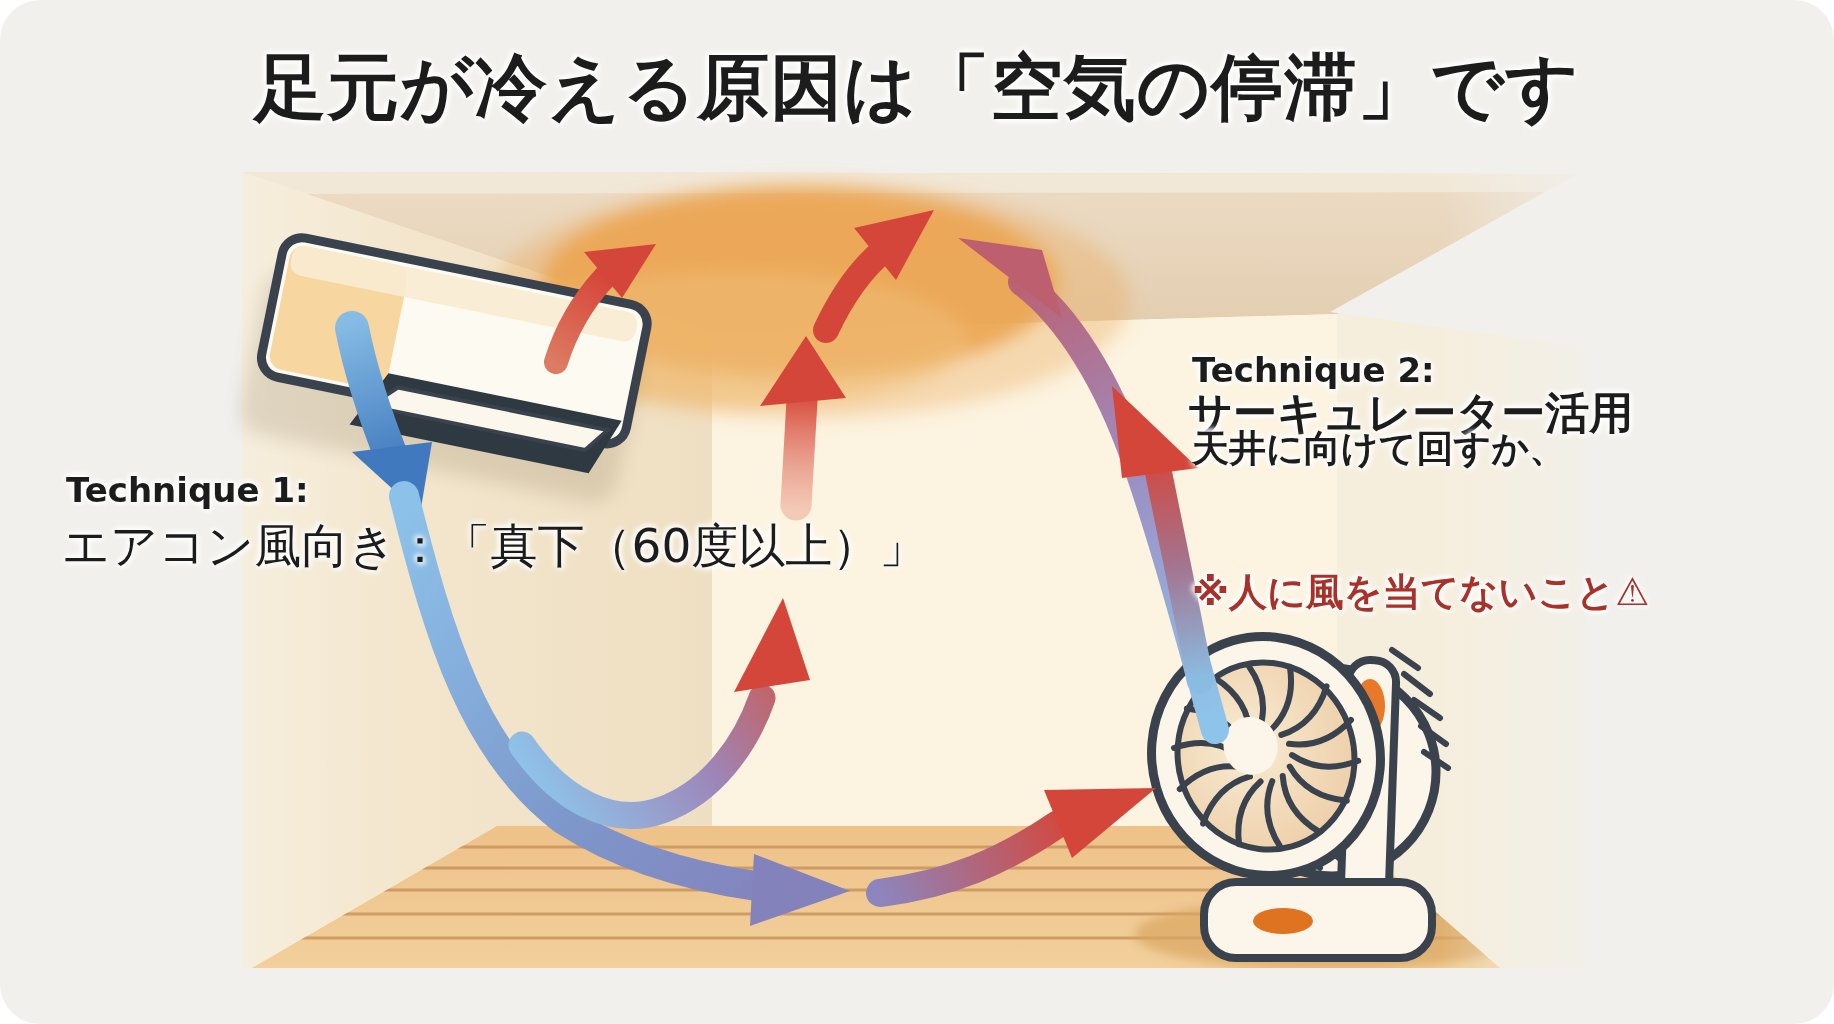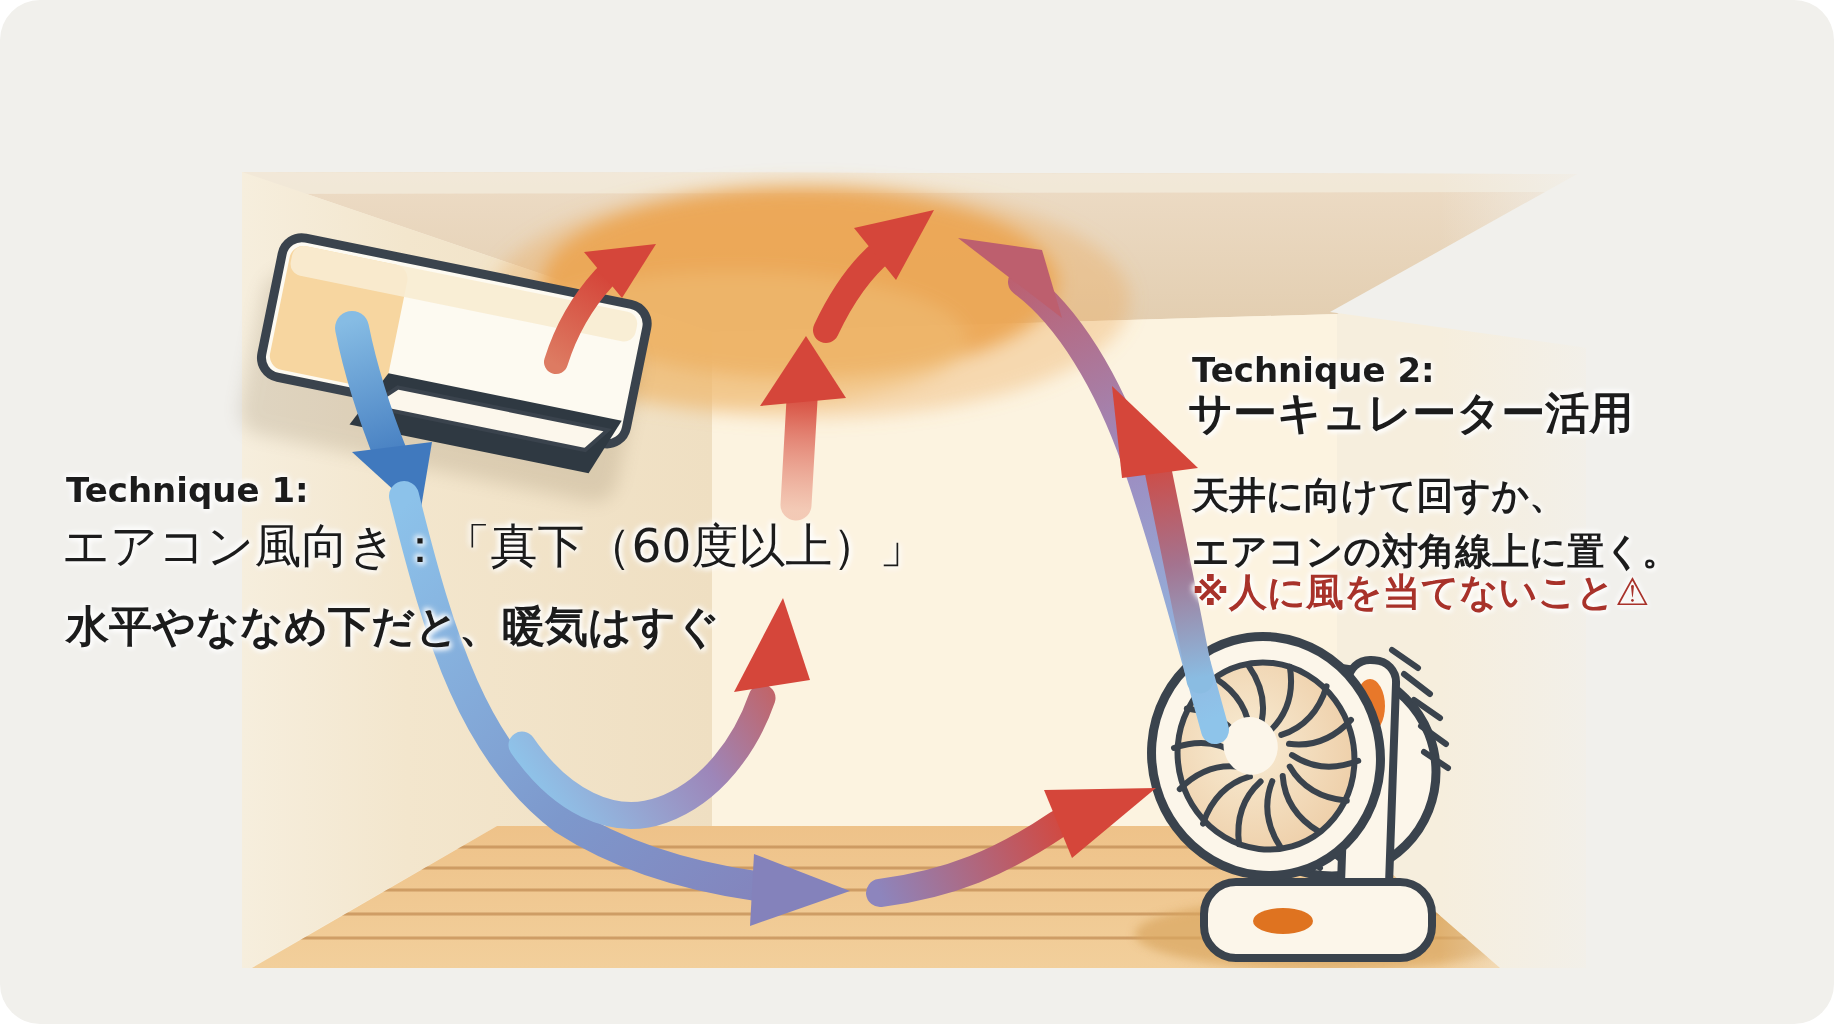--- a/index.html
+++ b/index.html
@@ -12,21 +12,21 @@
   .txt{position:absolute;color:#1c1c1c;line-height:1.2;
        text-shadow:0 0 6px #fff,0 0 10px rgba(255,255,255,.95),
                    2px 2px 5px rgba(255,255,255,.9),-2px -2px 5px rgba(255,255,255,.9);}
   .page-title{top:44px;left:50%;transform:translateX(-50%);
       font-size:72px;font-weight:900;letter-spacing:1px;white-space:nowrap;}
   .t1-label{top:470px;left:66px;font-size:34px;font-weight:800;}
   .t1-heading{top:518px;left:62px;font-size:47px;font-weight:400;white-space:nowrap;}
   .t1-body{top:598px;left:66px;font-size:43px;font-weight:700;line-height:1.32;white-space:nowrap;}
   .t2-label{top:326px;left:1192px;font-size:34px;font-weight:800;margin-top:24px;}
   .t2-heading{top:372px;left:1188px;font-size:44px;font-weight:900;white-space:nowrap;margin-top:15px;}
-  .t2-body{top:468px;left:1192px;font-size:37px;font-weight:700;line-height:1.5;white-space:nowrap;}
+  .t2-body{top:421px;left:1192px;font-size:37px;font-weight:700;line-height:1.5;white-space:nowrap;}
   .t2-warning{top:570px;left:1192px;font-size:38px;font-weight:800;white-space:nowrap;}
 </style>
 </head>
 <body>
 
 <div class="canvas">
 
   <svg class="scene" width="1834" height="1024" viewBox="0 0 1834 1024">
     <defs>
       <filter id="soft" x="-30%" y="-30%" width="160%" height="160%">
@@ -210,32 +210,31 @@
         <path d="M1200,680 C1185,600 1170,530 1158,470" stroke="url(#gA8)" stroke-width="27"></path>
         <polygon points="1122,478 1198,468 1112,386" fill="#d5463a" stroke="none"></polygon>
       </g>
       <g>
         <path d="M880,893 C950,884 1002,862 1058,824" stroke="url(#gA9)" stroke-width="28"></path>
         <polygon points="1044,790 1072,858 1156,788" fill="#d5463a" stroke="none"></polygon>
       </g>
     </g>
   </svg>
 
+  <div class="txt page-title">足元が冷える原因は「空気の停滞」です</div>
 
   <div>
     <div class="txt t1-label">Technique 1:</div>
     <div class="txt t1-heading">エアコン風向き：「真下（60度以上）」</div>
     <div class="txt t1-body">
-      <div>水平やななめ下だと、暖気はすぐ</div>
     </div>
   </div>
 
   <div>
     <div class="txt t2-label">Technique 2:</div>
     <div class="txt t2-heading">サーキュレーター活用</div>
     <div class="txt t2-body">
       <div>天井に向けて回すか、</div>
-      <div>エアコンの対角線上に置く。</div>
     </div>
     <div class="txt t2-warning" style="color: rgb(168, 50, 42);">※人に風を当てないこと⚠</div>
   </div>
 
 </div>
 
 </body></html>

